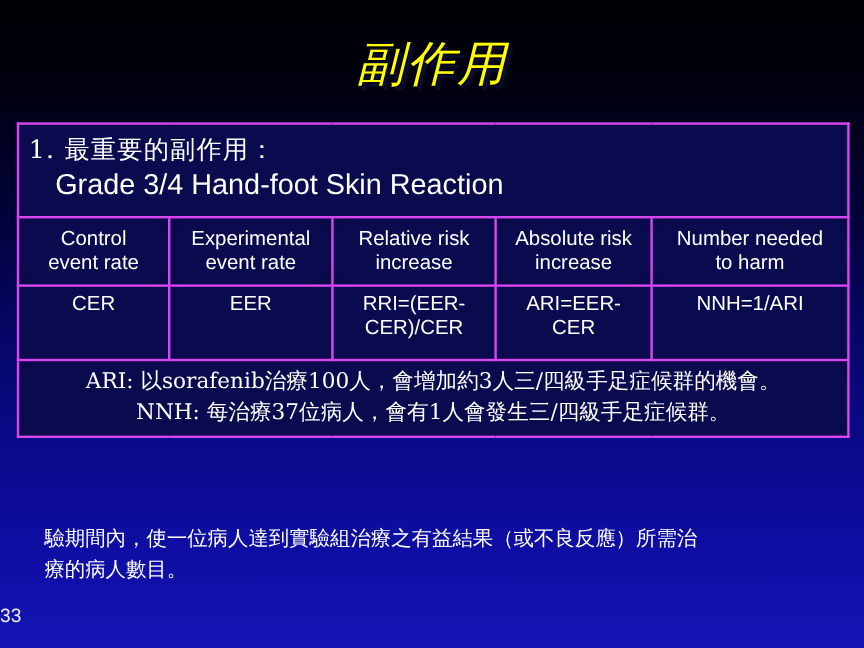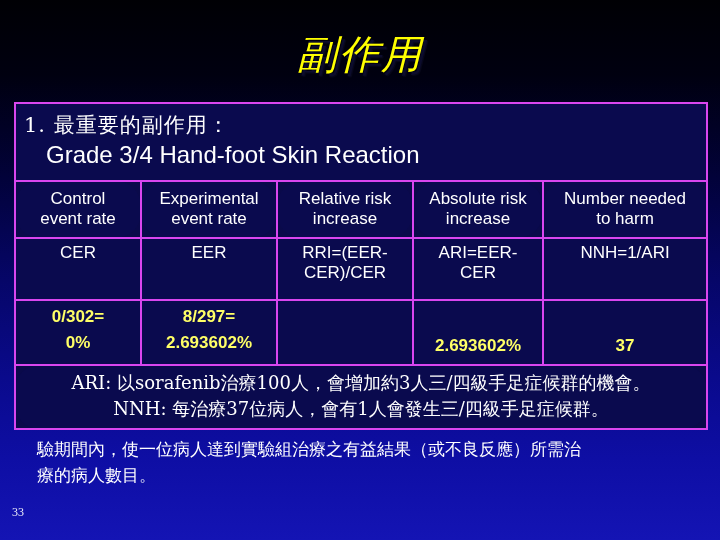--- a/index.html
+++ b/index.html
@@ -152,25 +152,25 @@
     font-size: 18px;
   }
   .bottom-para .pline.l1 .cjk-tail {
     font-family: "DejaVu Serif", "Liberation Serif", serif;
     font-size: 17px;
   }
 
   
   .page-num {
     position: absolute;
-    left: 12px;
+    left: 0;
     top: 505px;
     color: #ffffff;
-    font-size: 12px;
-    font-family: Liberation Serif, serif;
+    font-size: 16px;
+    font-family: Liberation Sans, sans-serif;
     opacity: 0.92;
   }
 </style>
 </head>
 <body>
 
 <div class="slide">
 
   <div class="title-wrap">
     <span class="title">副作用</span>
@@ -231,40 +231,20 @@
         <td>
           <div>ARI=EER-</div>
           <div>CER</div>
         </td>
         <td>
           <div>NNH=1/ARI</div>
           <div></div>
         </td>
       </tr>
 
-      <tr class="value-row">
-        <td>
-          <div>0/302=</div>
-          <div>0%</div>
-        </td>
-        <td>
-          <div>8/297=</div>
-          <div>2.693602%</div>
-        </td>
-        <td>
-          <div></div>
-          <div></div>
-        </td>
-        <td class="lower">
-          <div>2.693602%</div>
-        </td>
-        <td class="lower">
-          <div>37</div>
-        </td>
-      </tr>
 
       <tr>
         <td class="notes-cell" colspan="5">
           <div class="note-line">ARI: 以sorafenib治療100人，會增加約3人三/四級手足症候群的機會。</div>
           <div class="note-line">NNH: 每治療37位病人，會有1人會發生三/四級手足症候群。</div>
         </td>
       </tr>
     </tbody>
   </table>
 

